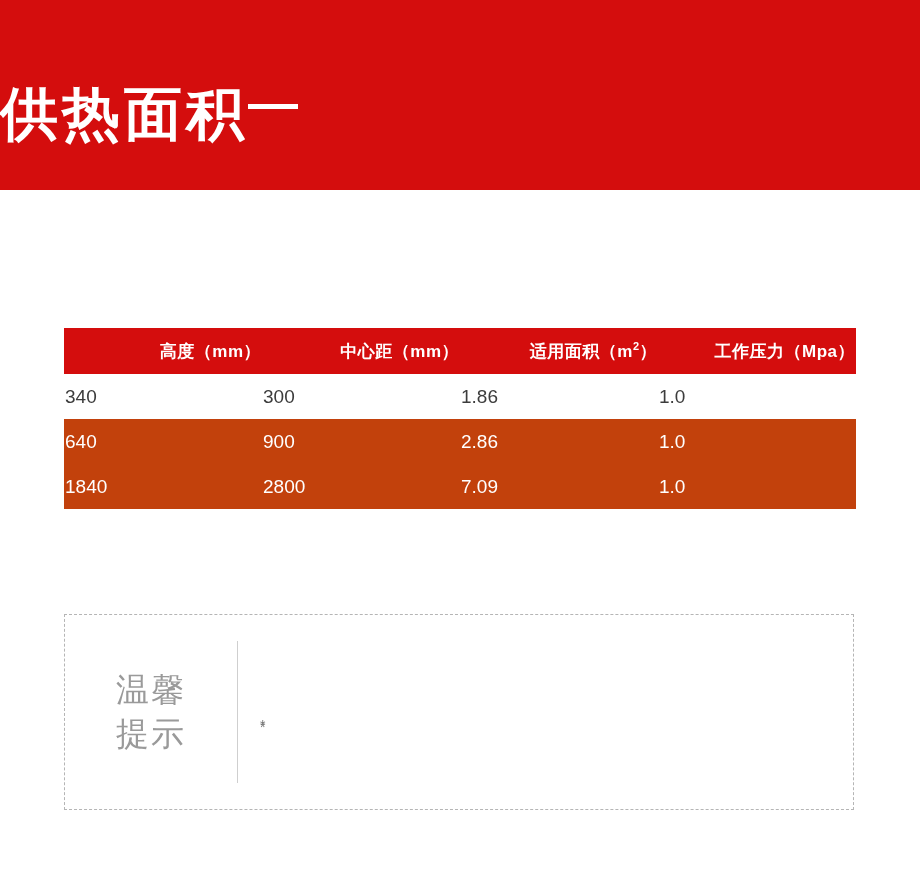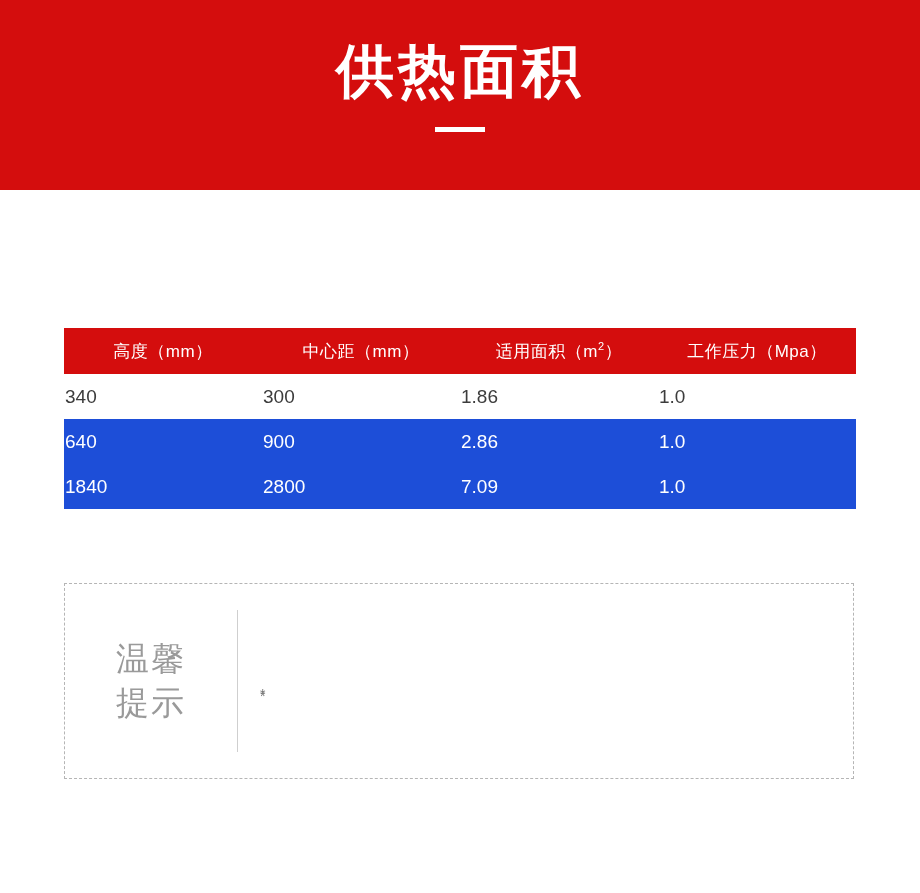--- a/index.html
+++ b/index.html
@@ -22,21 +22,21 @@
     background: #ffffff;
   }
 
   
   .banner {
     position: relative;
     width: 920px;
     height: 190px;
     background: #d40d0d;
     display: flex;
-    flex-direction: column;
+    flex-direction: row;
     align-items: center;
     justify-content: flex-start;
   }
   .banner-title {
     margin-top: 38px;
     font-size: 58px;
     line-height: 1.15;
     font-weight: bold;
     color: #ffffff;
     letter-spacing: 4px;
@@ -58,48 +58,48 @@
   }
   table.spec {
     border-collapse: collapse;
     width: 792px;
     table-layout: fixed;
   }
   table.spec th {
     background: #d40d0d;
     color: #ffffff;
     font-size: 17px;
-    font-weight: normal;
+    font-weight: bold;
     height: 44px;
-    text-align: center;
+    text-align: right;
     letter-spacing: 0.5px;
   }
   table.spec td {
     height: 43px;
     font-size: 19px;
     color: #3c3c3c;
     font-family: "Liberation Sans", sans-serif;
   }
   table.spec tr.row-odd td {
     background: #ffffff;
   }
   table.spec tr.row-even td {
-    background: #1d4ed8;
+    background: #c2410c;
     color: #ffffff;
   }
   sup.unit {
     font-size: 11px;
     vertical-align: super;
   }
 
   
   .notice {
     position: absolute;
     left: 64px;
-    top: 583px;
+    top: 614px;
     width: 790px;
     height: 196px;
     border: 1px dashed #b5b5b5;
     box-sizing: border-box;
     display: flex;
     align-items: center;
   }
   .notice-label {
     width: 172px;
     flex: 0 0 172px;

